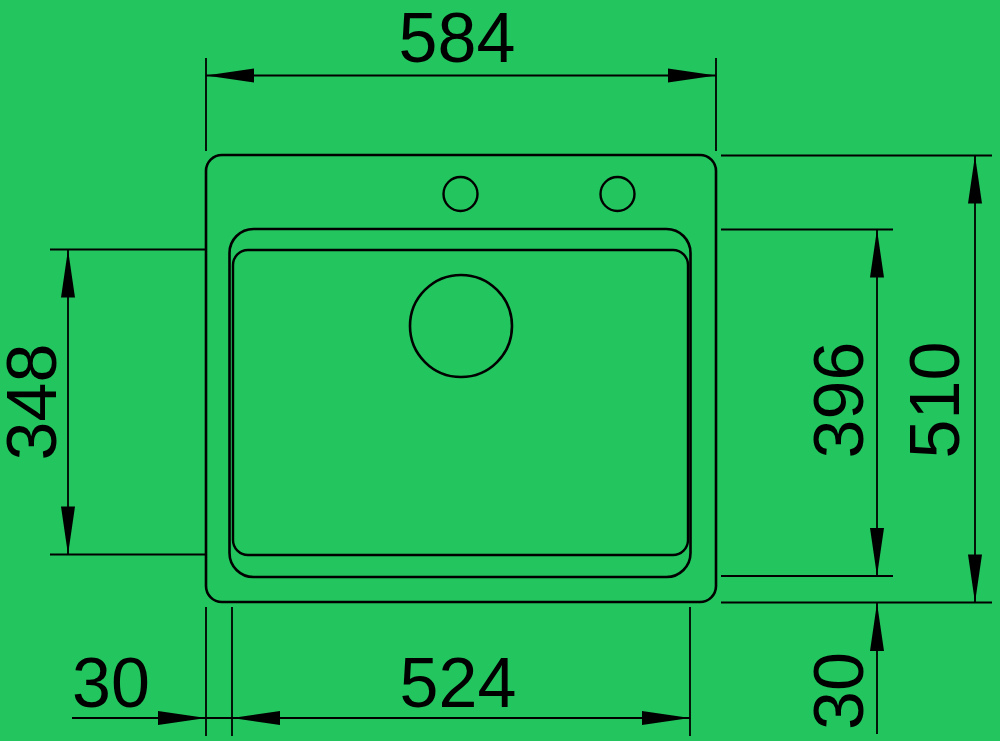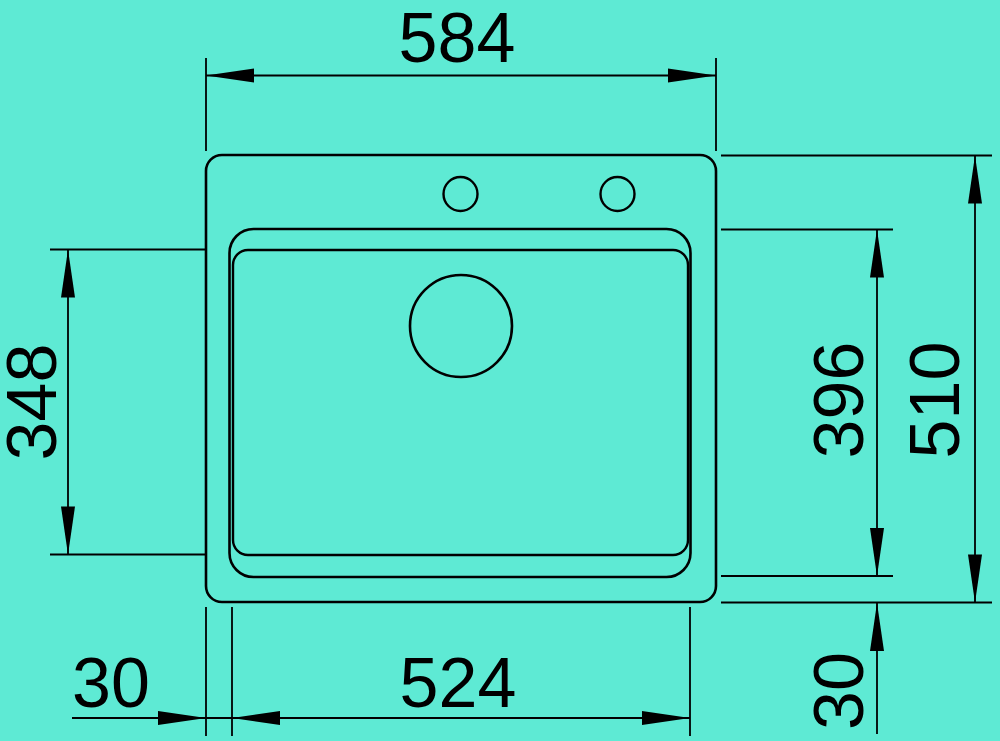--- a/index.html
+++ b/index.html
@@ -4,21 +4,21 @@
 <style>
   html, body {
     margin: 0;
     padding: 0;
     background: #ffffff;
   }
   .stage {
     width: 1000px;
     height: 741px;
     position: relative;
-    background: #5eead4;
+    background: #22c55e;
     overflow: hidden;
   }
   svg {
     display: block;
   }
   .dim-label {
     font-family: "Liberation Sans", sans-serif;
     font-size: 70px;
     font-weight: 400;
   }

